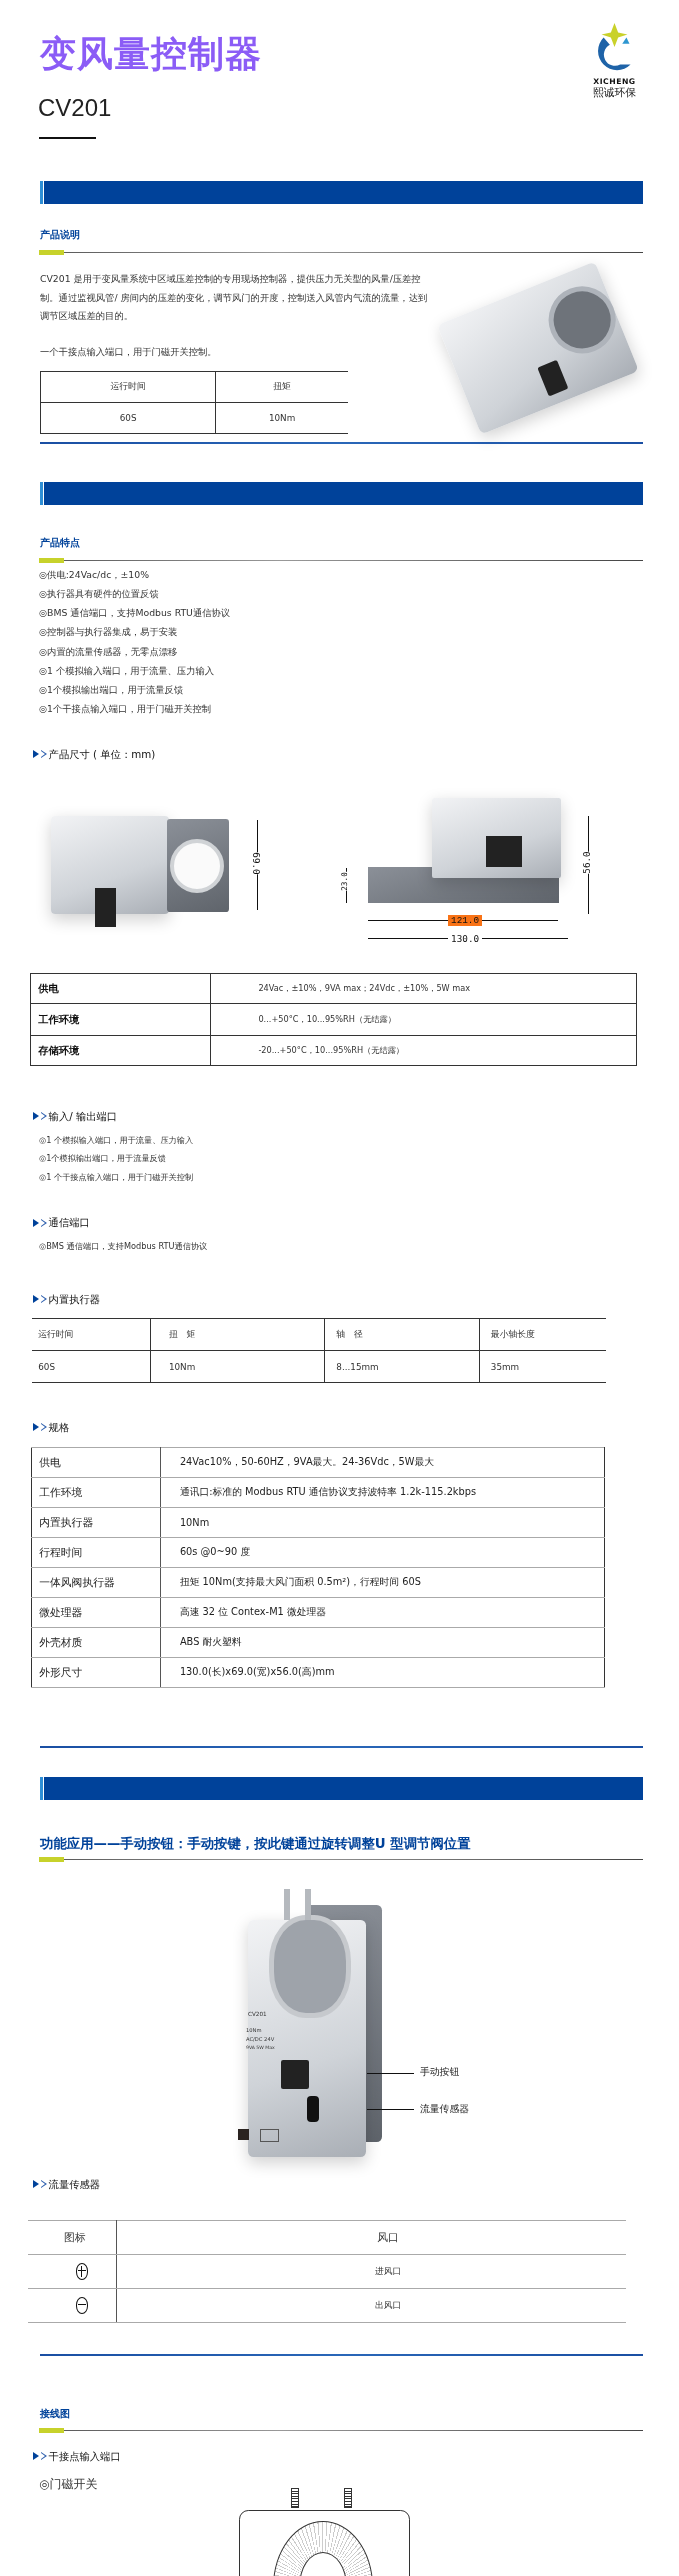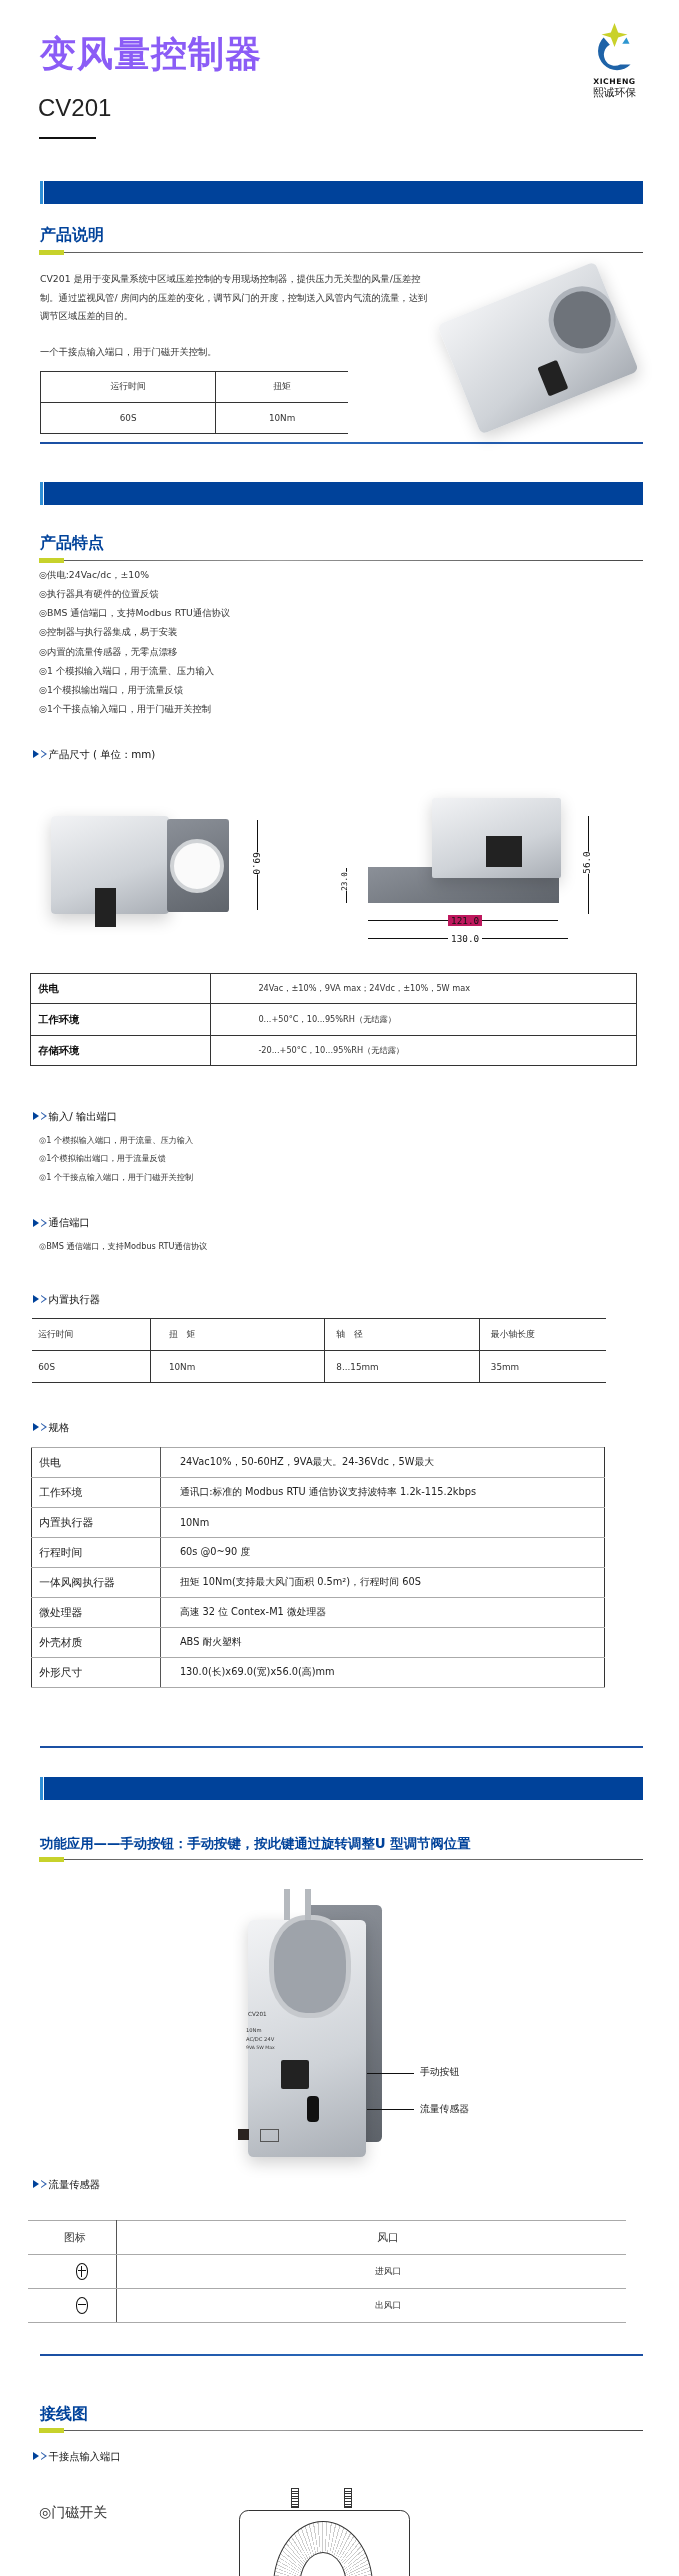--- a/index.html
+++ b/index.html
@@ -5,21 +5,21 @@
   html,body{margin:0;padding:0;background:#fff;}
   body{width:680px;height:3189px;position:relative;overflow:hidden;font-family:"DejaVu Sans","Liberation Sans",sans-serif;color:#222;}
   .abs{position:absolute;}
   .title{left:40px;top:32px;font-size:36px;font-weight:bold;color:#8b5cf6;letter-spacing:1px;line-height:43px;}
   .model{left:38px;top:94px;font-size:24px;font-weight:300;color:#222;line-height:27px;font-family:"Liberation Sans",sans-serif;}
   .model-rule{left:39px;top:137px;width:57px;height:1.5px;background:#111;}
   .band{left:40px;width:603px;height:23px;background:#00429a;}
   .band::before{content:"";position:absolute;left:0;top:0;width:2.6px;height:100%;background:#2e8fd6;}
   .band::after{content:"";position:absolute;left:2.6px;top:0;width:1.5px;height:100%;background:#fff;}
   .blue-line{left:40px;width:603px;height:1.5px;background:linear-gradient(90deg,#1a4fa3,#2a67b8,#1a4fa3);}
-  .sec-h{left:40px;font-size:16px;font-weight:bold;color:#00429a;line-height:17.5px;}
+  .sec-h{left:40px;font-size:10px;font-weight:bold;color:#00429a;line-height:17.5px;}
   .sec-rule{left:39px;width:604px;height:1px;background:linear-gradient(90deg,#555,#999 40%,#444);}
   .sec-rule::before{content:"";position:absolute;left:0;top:-2.1px;width:25px;height:5.2px;background:#c7d22b;}
   .para{left:40px;width:392px;font-size:9.3px;line-height:18.5px;color:#333;}
   .bullet{left:39px;font-size:9.3px;line-height:13.4px;color:#333;white-space:nowrap;}
   .sub-h{left:33px;font-size:10.3px;color:#111;line-height:14.4px;white-space:nowrap;display:flex;align-items:center;}
   .sub-h .tri{display:inline-block;width:0;height:0;border-top:4.6px solid transparent;border-bottom:4.6px solid transparent;border-left:6.7px solid #00429a;margin-right:1.5px;}
   .sub-h .tri2{display:inline-block;position:relative;width:0;height:0;border-top:4.6px solid transparent;border-bottom:4.6px solid transparent;border-left:6.2px solid #2e5fae;margin-right:2.1px;}
   .sub-h .tri2::after{content:"";position:absolute;left:-5.7px;top:-3.6px;border-top:3.6px solid transparent;border-bottom:3.6px solid transparent;border-left:4.6px solid #fff;}
   table{border-collapse:collapse;}
   .tbl{position:absolute;}
@@ -130,21 +130,21 @@
 </div>
 <div class="abs" style="left:342px;top:795px;width:258px;height:147px;">
   <div class="abs device-dark" style="left:26px;top:72px;width:191px;height:36px;"></div>
   <div class="abs device" style="left:90px;top:2.6px;width:129px;height:80px;border-radius:2.1px;"></div>
   <div class="abs" style="left:144px;top:41px;width:36px;height:31px;background:#222;"></div>
   <div class="abs" style="left:246px;top:20.6px;width:1px;height:98px;background:#111;"></div>
   <div class="abs dim" style="left:233px;top:62px;background:#fff;transform:rotate(-90deg);">56.0</div>
   <div class="abs" style="left:4.1px;top:73px;width:1px;height:35px;background:#111;"></div>
   <div class="abs dim" style="left:-7.2px;top:82px;background:#fff;transform:rotate(-90deg);font-size:7.7px;">23.0</div>
   <div class="abs" style="left:26px;top:125px;width:190px;height:1px;background:#111;"></div>
-  <div class="abs dim" style="left:106px;top:120px;background:#be185d;padding:0 3.1px;">121.0</div>
+  <div class="abs dim" style="left:106px;top:120px;background:#f97316;padding:0 3.1px;font-family:Liberation Mono, monospace;">121.0</div>
   <div class="abs" style="left:26px;top:143px;width:200px;height:1px;background:#111;"></div>
   <div class="abs dim" style="left:106px;top:138px;background:#fff;padding:0 3.1px;">130.0</div>
 </div>
 
 <table class="tbl t2">
   <tbody>
   <tr>
     <td class="k">供电</td>
     <td class="v">24Vac，±10%，9VA max；24Vdc，±10%，5W max</td>
   </tr>
@@ -289,21 +289,21 @@
 <div class="abs blue-line" style="top:2354px;"></div>
 
 <div class="abs sec-h" style="top:2405px;">接线图</div>
 <div class="abs sec-rule" style="top:2430px;"></div>
 
 <div class="abs sub-h" style="top:2449px;">
   <span class="tri"></span>
     <span class="tri2"></span>
   <span>干接点输入端口</span>
 </div>
-<div class="abs bullet" style="top:2478px;font-size:14px;margin-top:28px;">◎门磁开关</div>
+<div class="abs bullet" style="top:2478px;font-size:12px;">◎门磁开关</div>
 
 <div class="abs" style="left:0;top:2488px;width:680px;height:412px;">
   <div class="abs" style="left:291px;top:0;width:6.2px;height:18px;border:1px solid #333;background:repeating-linear-gradient(#fff 0 1.5px,#333 1.5px 2.6px);"></div>
   <div class="abs" style="left:344px;top:0;width:6.2px;height:18px;border:1px solid #333;background:repeating-linear-gradient(#fff 0 1.5px,#333 1.5px 2.6px);"></div>
   <div class="abs diag" style="left:239px;top:21.6px;width:169px;height:307px;"></div>
   <div class="abs" style="left:273px;top:33px;width:98px;height:129px;border:1px solid #333;border-radius:50%;background:repeating-conic-gradient(#fff 0 3deg,#ccc 3deg 4deg);"></div>
   <div class="abs" style="left:299px;top:64px;width:46px;height:67px;border:1.5px double #333;border-radius:50%;background:#fff;"></div>
 
 </div>
 

